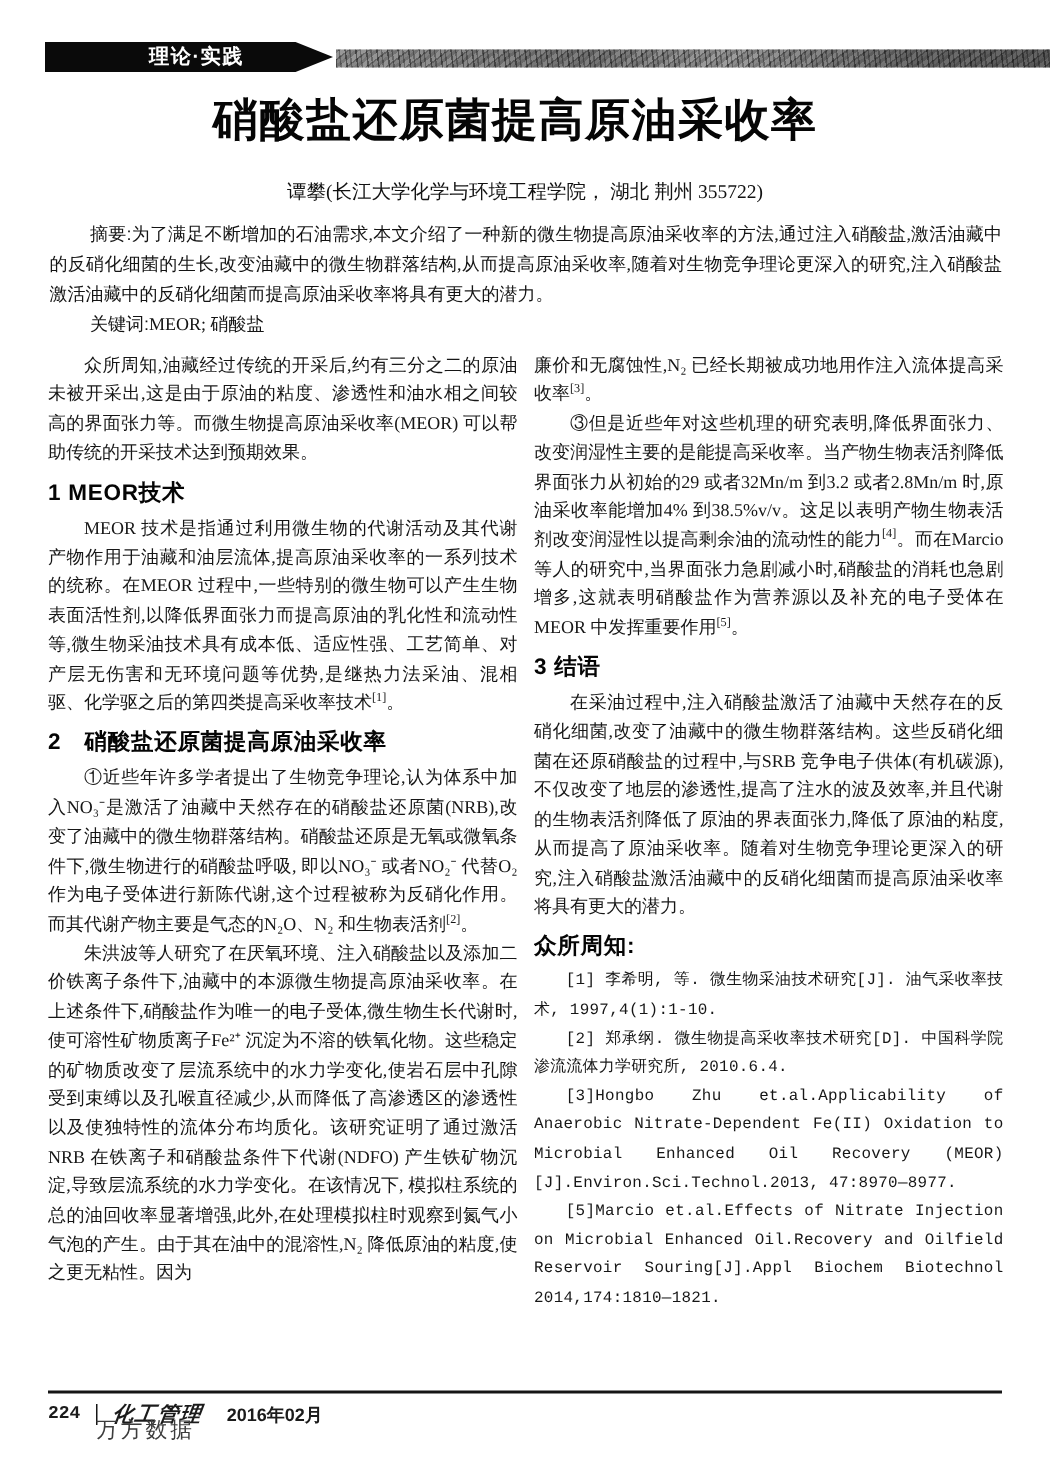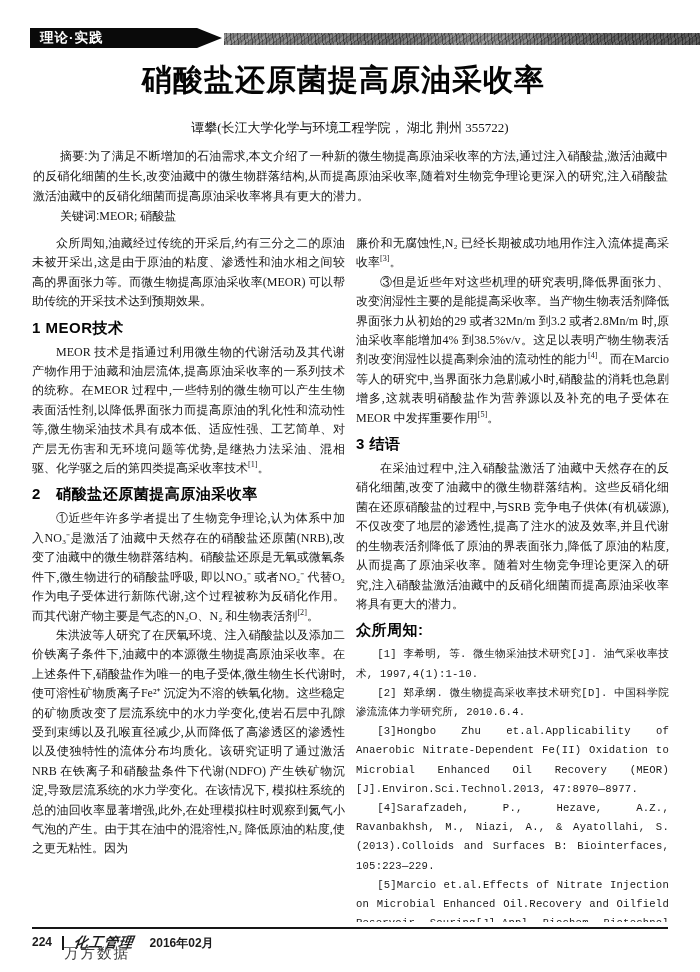--- a/index.html
+++ b/index.html
@@ -5,21 +5,21 @@
   html,body{margin:0;padding:0;background:#ffffff;}
   body{width:700px;height:972px;position:relative;overflow:hidden;
        font-family:"Liberation Serif", serif;color:#161616;}
 
   
   .banner{position:absolute;left:30px;top:28px;width:192px;height:20px;
           background:#0a0a0a;color:#fff;
           clip-path:polygon(0 0,87% 0,100% 50%,87% 100%,0 100%);
           display:flex;align-items:center;
           font-family:"Liberation Sans",sans-serif;font-weight:bold;
-          font-size:13.5px;padding-left:10px;box-sizing:border-box;letter-spacing:1px;}
+          font-size:13.5px;padding-left:10px;box-sizing:border-box;letter-spacing:1px;justify-content:center;}
   .tex-strip{position:absolute;left:224px;top:33px;right:0;height:12px;
       background:
         repeating-linear-gradient(83deg,rgba(40,40,40,.55) 0 1px,rgba(200,200,200,.25) 1px 3px,rgba(90,90,90,.5) 3px 4px,rgba(230,230,230,.3) 4px 7px),
         repeating-linear-gradient(-37deg,#b9b9b9 0 2px,#8e8e8e 2px 3px,#cfcfcf 3px 6px,#a3a3a3 6px 8px),
         linear-gradient(90deg,#c2c2c2 0%,#9f9f9f 35%,#c9c9c9 55%,#8b8b8b 80%,#7e7e7e 100%);
       background-blend-mode:multiply;}
 
   
   .paper-title{position:absolute;left:0;top:60px;width:687px;text-align:center;
       font-family:"Liberation Sans",sans-serif;font-weight:900;
@@ -44,21 +44,21 @@
   p.indent{text-indent:2em;}
   p.ref{font-family:"Liberation Mono",monospace;font-size:10.6px;
       line-height:19.2px;text-indent:2em;letter-spacing:.2px;}
   sup{font-size:.68em;line-height:0;}
 
   
   .foot-rule{position:absolute;left:32px;right:32px;top:927px;border-top:2px solid #161616;}
   .footer{position:absolute;left:32px;top:933px;height:30px;
       font-family:"Liberation Sans",sans-serif;font-size:12px;color:#1b1b1b;
       display:flex;align-items:flex-start;}
-  .page-num{font-weight:bold;padding-top:2px;}
+  .page-num{font-weight:bold;padding-top:2px;font-family:Liberation Mono, monospace;}
   .foot-bar{width:1.5px;height:14px;background:#161616;margin:3px 10px 0 10px;}
   .journal-logo{font-family:"Liberation Serif",serif;font-style:italic;font-weight:bold;
       font-size:14px;transform:skewX(-8deg);letter-spacing:1px;padding-top:1px;}
   .issue{margin-left:16px;padding-top:2px;font-weight:bold;}
   .watermark{position:absolute;left:64px;top:944px;color:#3c3c3c;
       font-family:"Liberation Sans",sans-serif;font-size:14.5px;letter-spacing:2px;}
 </style>
 </head>
 <body>
 
@@ -86,21 +86,20 @@
     </div>
   <div class="col">
       <p class="body-p">廉价和无腐蚀性,N₂ 已经长期被成功地用作注入流体提高采收率<sup>[3]</sup>。</p>
       <p class="body-p indent">③但是近些年对这些机理的研究表明,降低界面张力、改变润湿性主要的是能提高采收率。当产物生物表活剂降低界面张力从初始的29 或者32Mn/m 到3.2 或者2.8Mn/m 时,原油采收率能增加4% 到38.5%v/v。这足以表明产物生物表活剂改变润湿性以提高剩余油的流动性的能力<sup>[4]</sup>。而在Marcio 等人的研究中,当界面张力急剧减小时,硝酸盐的消耗也急剧增多,这就表明硝酸盐作为营养源以及补充的电子受体在MEOR 中发挥重要作用<sup>[5]</sup>。</p>
       <div class="sec-heading">3 结语</div>
       <p class="body-p indent">在采油过程中,注入硝酸盐激活了油藏中天然存在的反硝化细菌,改变了油藏中的微生物群落结构。这些反硝化细菌在还原硝酸盐的过程中,与SRB 竞争电子供体(有机碳源),不仅改变了地层的渗透性,提高了注水的波及效率,并且代谢的生物表活剂降低了原油的界表面张力,降低了原油的粘度,从而提高了原油采收率。随着对生物竞争理论更深入的研究,注入硝酸盐激活油藏中的反硝化细菌而提高原油采收率将具有更大的潜力。</p>
       <div class="sec-heading">众所周知:</div>
       <p class="body-p ref">[1] 李希明, 等. 微生物采油技术研究[J]. 油气采收率技术, 1997,4(1):1-10.</p>
       <p class="body-p ref">[2] 郑承纲. 微生物提高采收率技术研究[D]. 中国科学院渗流流体力学研究所, 2010.6.4.</p>
       <p class="body-p ref">[3]Hongbo Zhu et.al.Applicability of Anaerobic Nitrate-Dependent Fe(II) Oxidation to Microbial Enhanced Oil Recovery (MEOR)[J].Environ.Sci.Technol.2013, 47:8970—8977.</p>
-      <p class="body-p ref">[4]Sarafzadeh, P., Hezave, A.Z., Ravanbakhsh, M., Niazi, A., &amp; Ayatollahi, S.(2013).Colloids and Surfaces B: Biointerfaces, 105:223—229.</p>
       <p class="body-p ref">[5]Marcio et.al.Effects of Nitrate Injection on Microbial Enhanced Oil.Recovery and Oilfield Reservoir Souring[J].Appl Biochem Biotechnol 2014,174:1810—1821.</p>
     </div>
 </div>
 
 <div class="foot-rule"></div>
 <div class="footer">
   <span class="page-num">224</span>
   <span class="foot-bar"></span>
   <span class="journal-logo">化工管理</span>
   <span class="issue">2016年02月</span>

